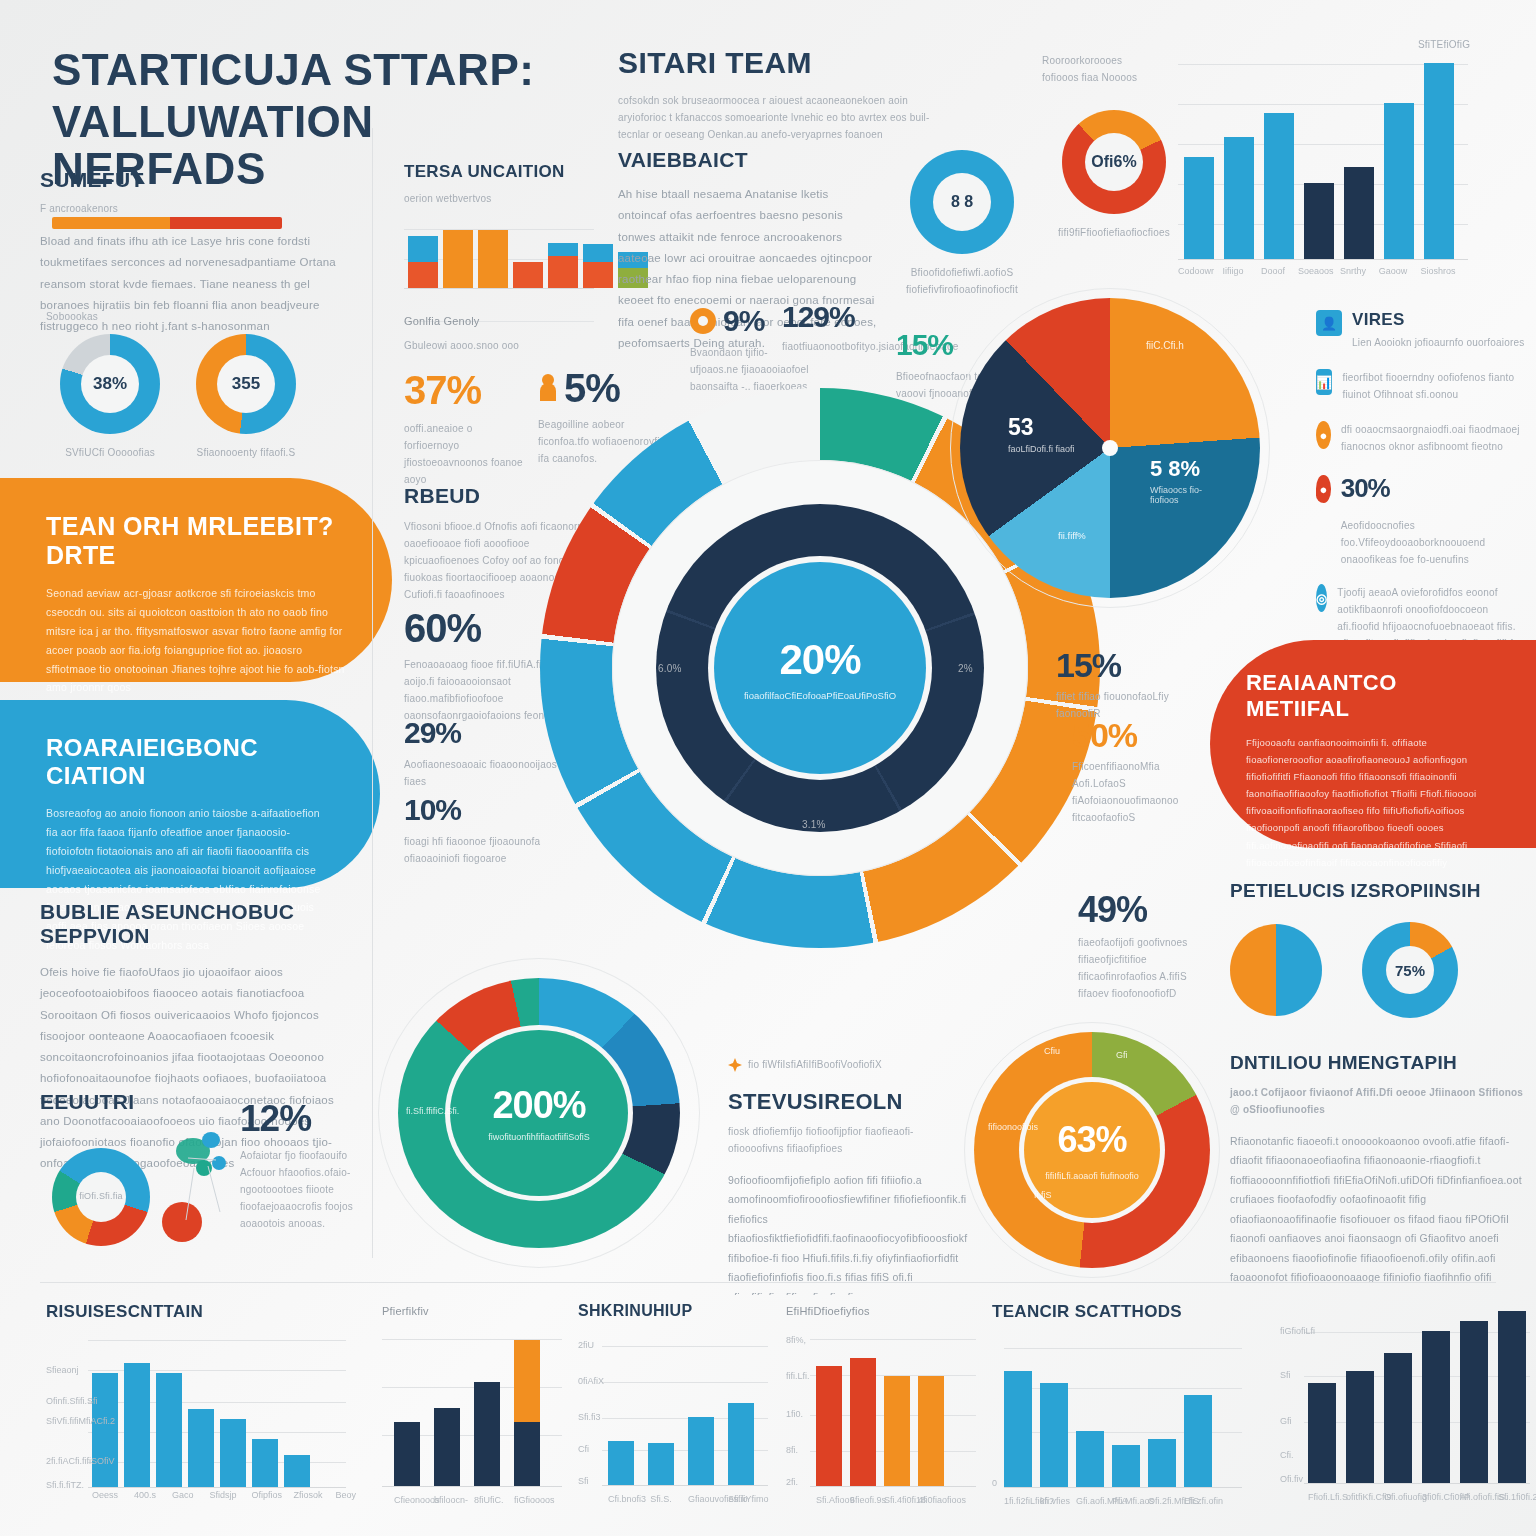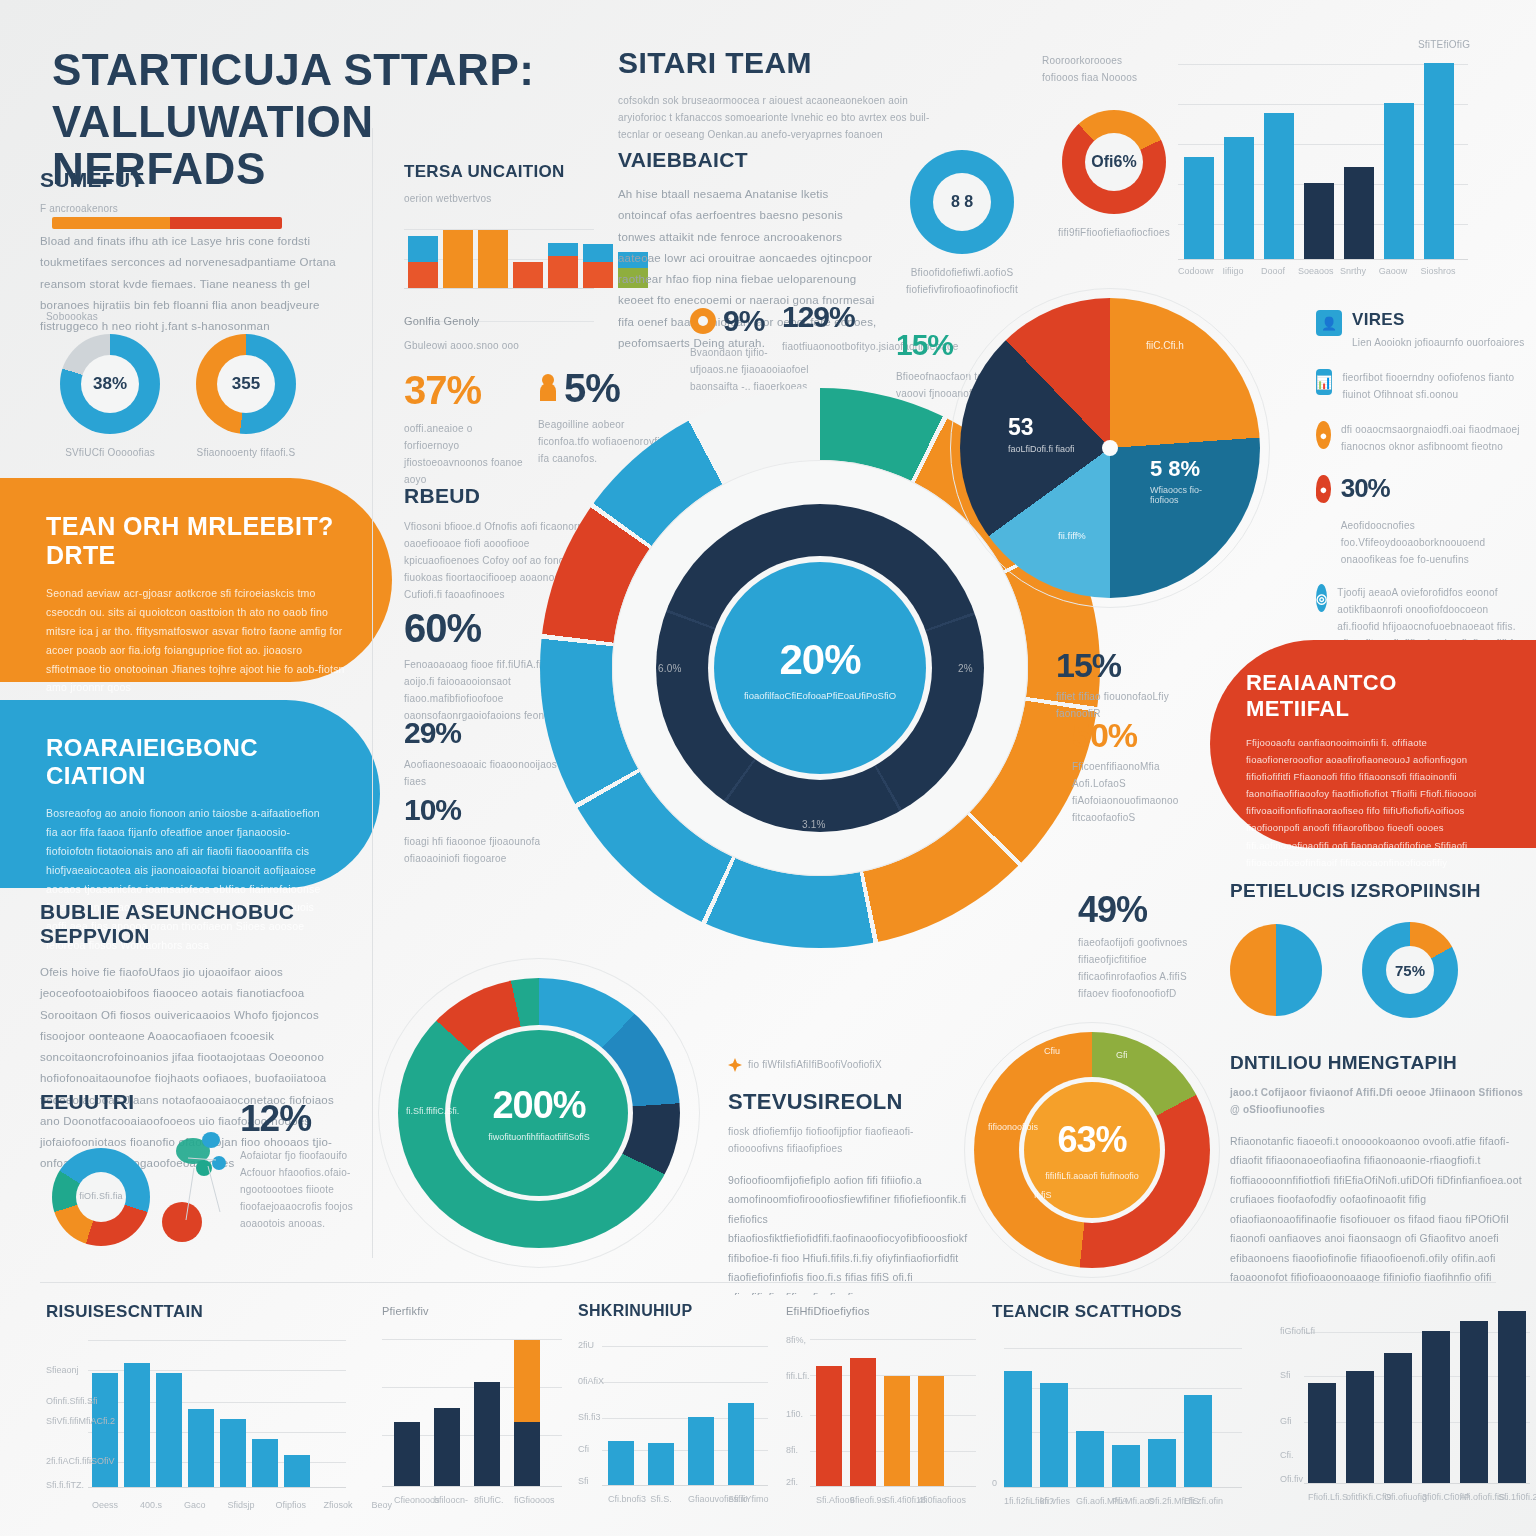--- a/index.html
+++ b/index.html
@@ -526,21 +526,21 @@
         <div class="bar" style="height:68px;background:#2aa3d4;width:26px;"></div>
         <div class="bar" style="height:48px;background:#2aa3d4;width:26px;"></div>
         <div class="bar" style="height:32px;background:#2aa3d4;width:26px;"></div>
       </div>
       <div class="abs tick" style="left:-42px;top:25px;">Sfieaonj</div>
       <div class="abs tick" style="left:-42px;top:56px;">Ofinfi.Sfifi.Sfi</div>
       <div class="abs tick" style="left:-42px;top:76px;">SfiVfi.fifiMfiACfi.2</div>
       <div class="abs tick" style="left:-42px;top:116px;">2fi.fiACfi.fifiSOfiV</div>
       <div class="abs tick" style="left:-42px;top:140px;">Sfi.fi.fiTZ.</div>
     </div>
-    <div style="display:flex;gap:22px;margin-left:46px;margin-top:12px;align-items:flex-end;">
+    <div style="display:flex;gap:16px;margin-left:46px;margin-top:2px;align-items:flex-end;">
       <div class="tick" style="width:26px;text-align:center;">Oeess</div>
       <div class="tick" style="width:26px;text-align:center;">400.s</div>
       <div class="tick" style="width:26px;text-align:center;">Gaco</div>
       <div class="tick" style="width:26px;text-align:center;">Sfidsjp</div>
       <div class="tick" style="width:26px;text-align:center;">Ofipfios</div>
       <div class="tick" style="width:26px;text-align:center;">Zfiosok</div>
       <div class="tick" style="width:26px;text-align:center;">Beoy</div>
     </div>
   </div>
 

